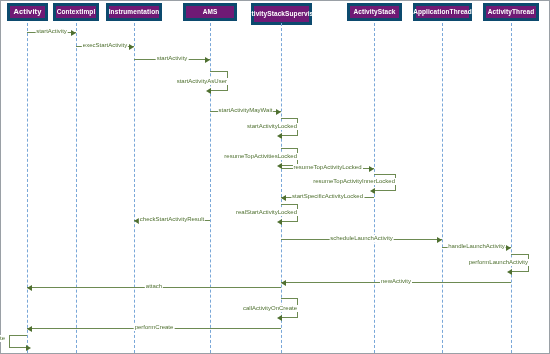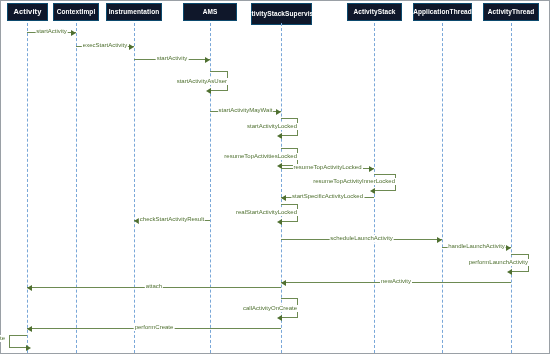--- a/index.html
+++ b/index.html
@@ -13,22 +13,22 @@
     position:relative;
     width:550px;height:354px;
     border:1px solid #9aa0a6;
     box-sizing:border-box;
     background:#fff;
   }
   
   .participant{
     position:absolute;
     box-sizing:border-box;
-    background:#0f172a;
-    border:1px solid #0c4a6e;
+    background:#701a75;
+    border:3px solid #0c4a6e;
     color:#ffffff;
     font-size:6.5px;
     font-weight:bold;
     line-height:1.15;
     display:flex;
     align-items:center;
     justify-content:center;
     text-align:center;
     padding:1px 2px;
     letter-spacing:.1px;

